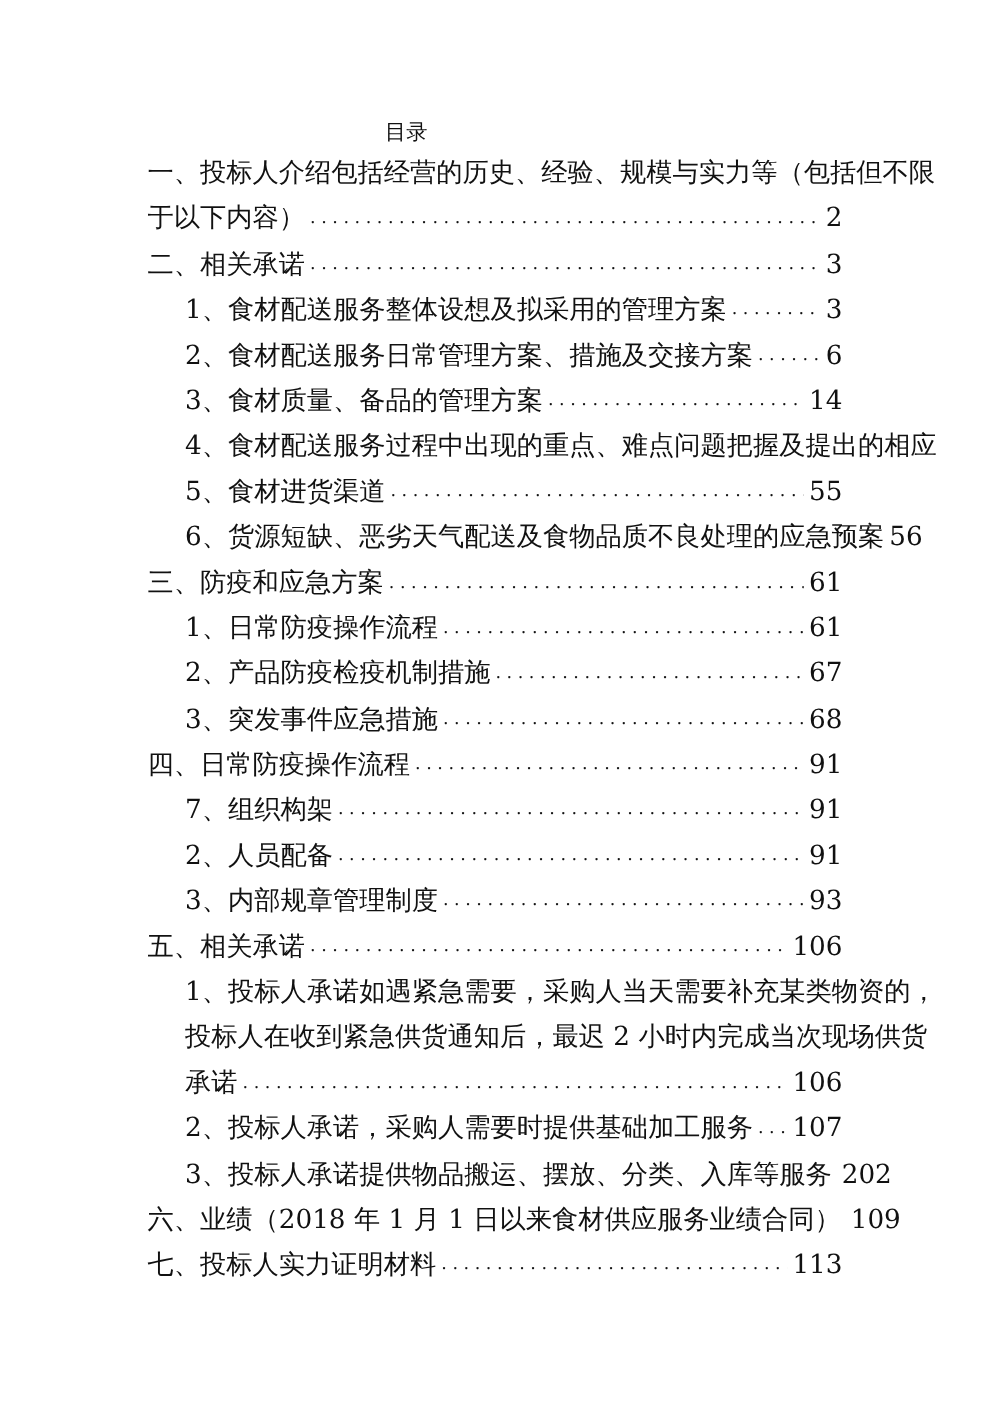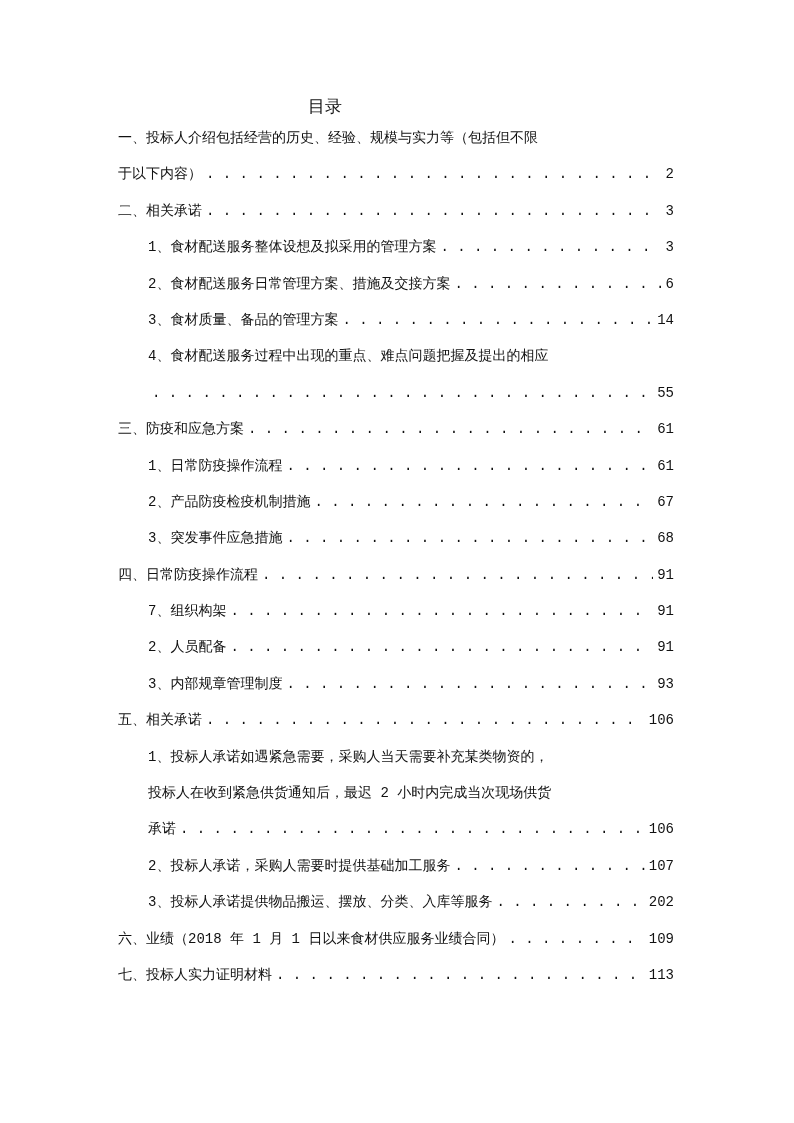--- a/index.html
+++ b/index.html
@@ -3,21 +3,21 @@
 <meta charset="utf-8">
 <style>
   html, body { margin: 0; padding: 0; background: #ffffff; }
   body { width: 794px; height: 1123px; position: relative; overflow: hidden;
          font-family: "DejaVu Serif", "Liberation Serif", serif; color: #111; }
   .page { position: absolute; left: 0; top: 0; width: 794px; height: 1123px; }
   .title { position: absolute; top: 94px; left: 0; width: 650px; text-align: center;
            font-size: 17px; line-height: 24px; }
   .toc { position: absolute; left: 118px; top: 120px; width: 556px; }
   .row { display: flex; align-items: flex-end; height: 36.4px; line-height: 36.4px;
-         font-size: 14px; white-space: nowrap; font-family: Liberation Mono, monospace; }
+         font-size: 21px; white-space: nowrap; }
   .row.l2 { padding-left: 30px; }
   .row.cont { padding-left: 30px; }
   .row .label { flex: 0 0 auto; }
   .row .dots { flex: 1 1 auto; overflow: hidden; margin: 0 4px; letter-spacing: 3.2px;
                font-size: 14px; }
   .row .dots::before { content: ". . . . . . . . . . . . . . . . . . . . . . . . . . . . . . . . . . . . . . . . . . . . . . . . . . . . . . . . . . . . . . . . . . . . . . . . . . . . . . . . ."; letter-spacing: 0; }
   .row .page-num { flex: 0 0 auto; text-align: right; }
   .row.nodots .label { flex: 1 1 auto; }
 </style>
 </head>
@@ -59,24 +59,30 @@
       <span class="label">3、食材质量、备品的管理方案</span>
       <span class="dots"></span>
       <span class="page-num">14</span>
     </div>
 
     <div class="row l2 nodots">
       <span class="label">4、食材配送服务过程中出现的重点、难点问题把握及提出的相应</span>
     </div>
 
     <div class="row l2">
+      <span class="label">5、食材进货渠道</span>
       <span class="dots"></span>
       <span class="page-num">55</span>
     </div>
 
+    <div class="row l2">
+      <span class="label">6、货源短缺、恶劣天气配送及食物品质不良处理的应急预案</span>
+      <span class="dots" style="margin:0 2px"></span>
+      <span class="page-num">56</span>
+    </div>
 
     <div class="row">
       <span class="label">三、防疫和应急方案</span>
       <span class="dots"></span>
       <span class="page-num">61</span>
     </div>
 
     <div class="row l2">
       <span class="label">1、日常防疫操作流程</span>
       <span class="dots"></span>

